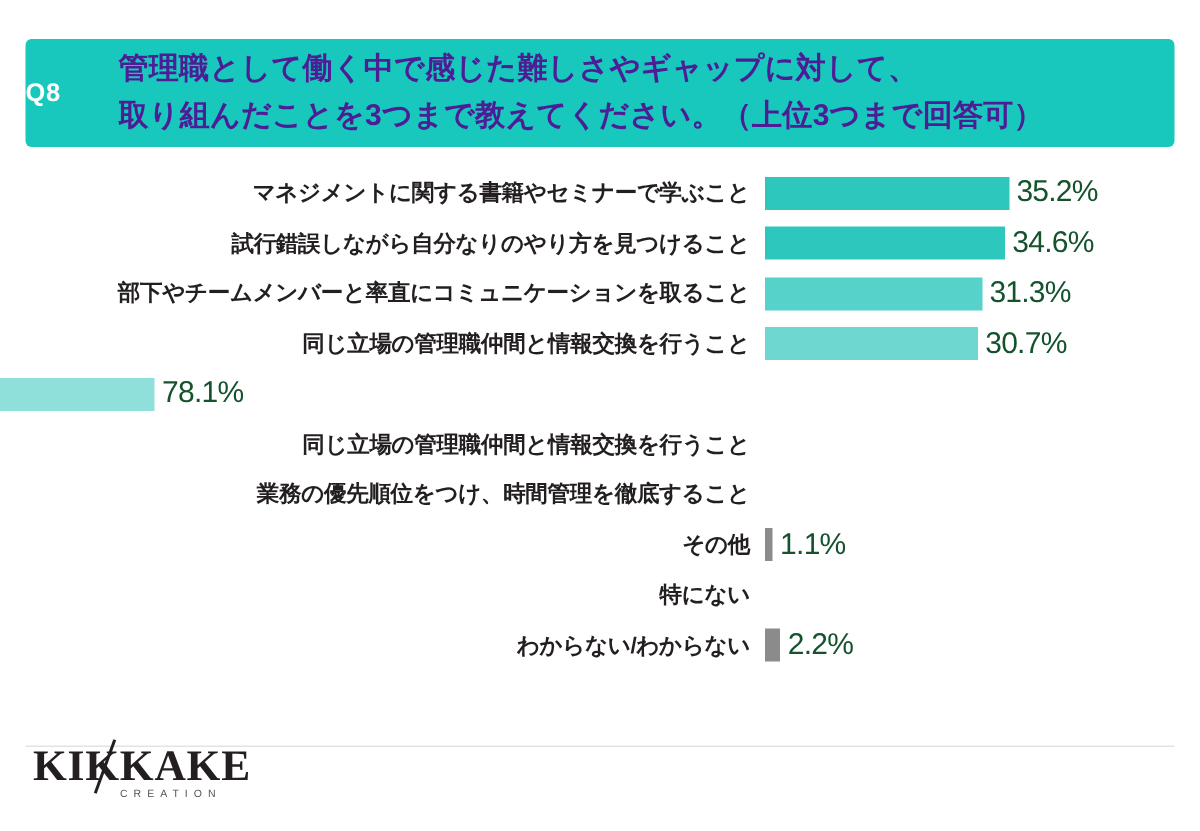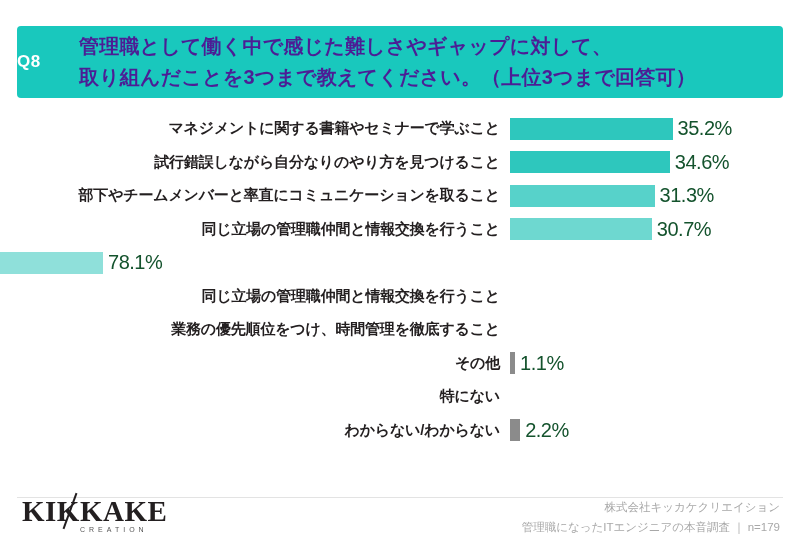--- a/index.html
+++ b/index.html
@@ -226,18 +226,14 @@
   <div class="footer-line"></div>
 
   <div class="logo">
     <div class="logo-main">
       <span>KIKKAKE</span>
       <span class="logo-slash"></span>
     </div>
     <div class="logo-sub">CREATION</div>
   </div>
 
-  <div class="credits">
-    <div>株式会社キッカケクリエイション</div>
-    <div>管理職になったITエンジニアの本音調査 ｜ n=179</div>
-  </div>
 
 </div>
 
 </body></html>

